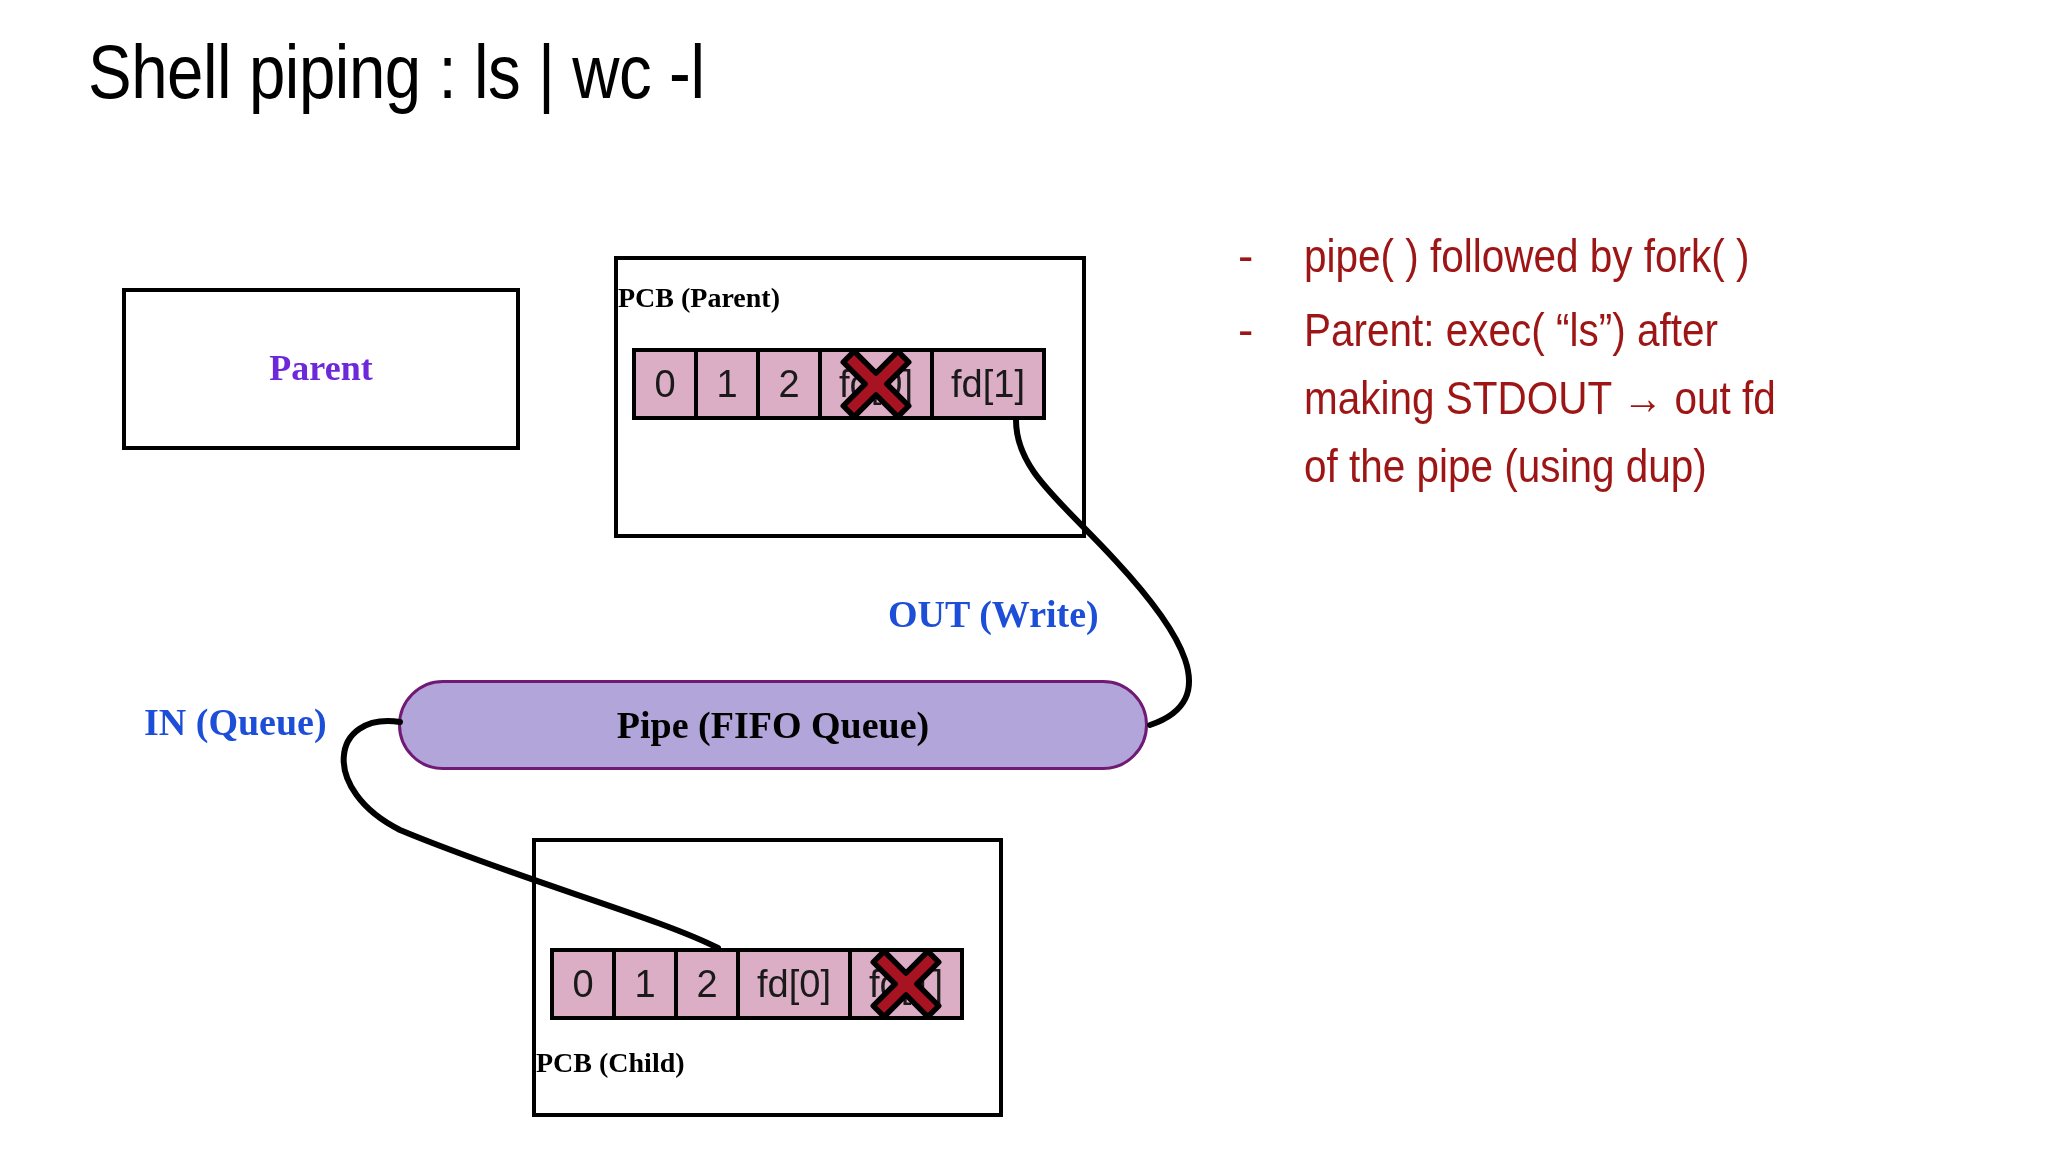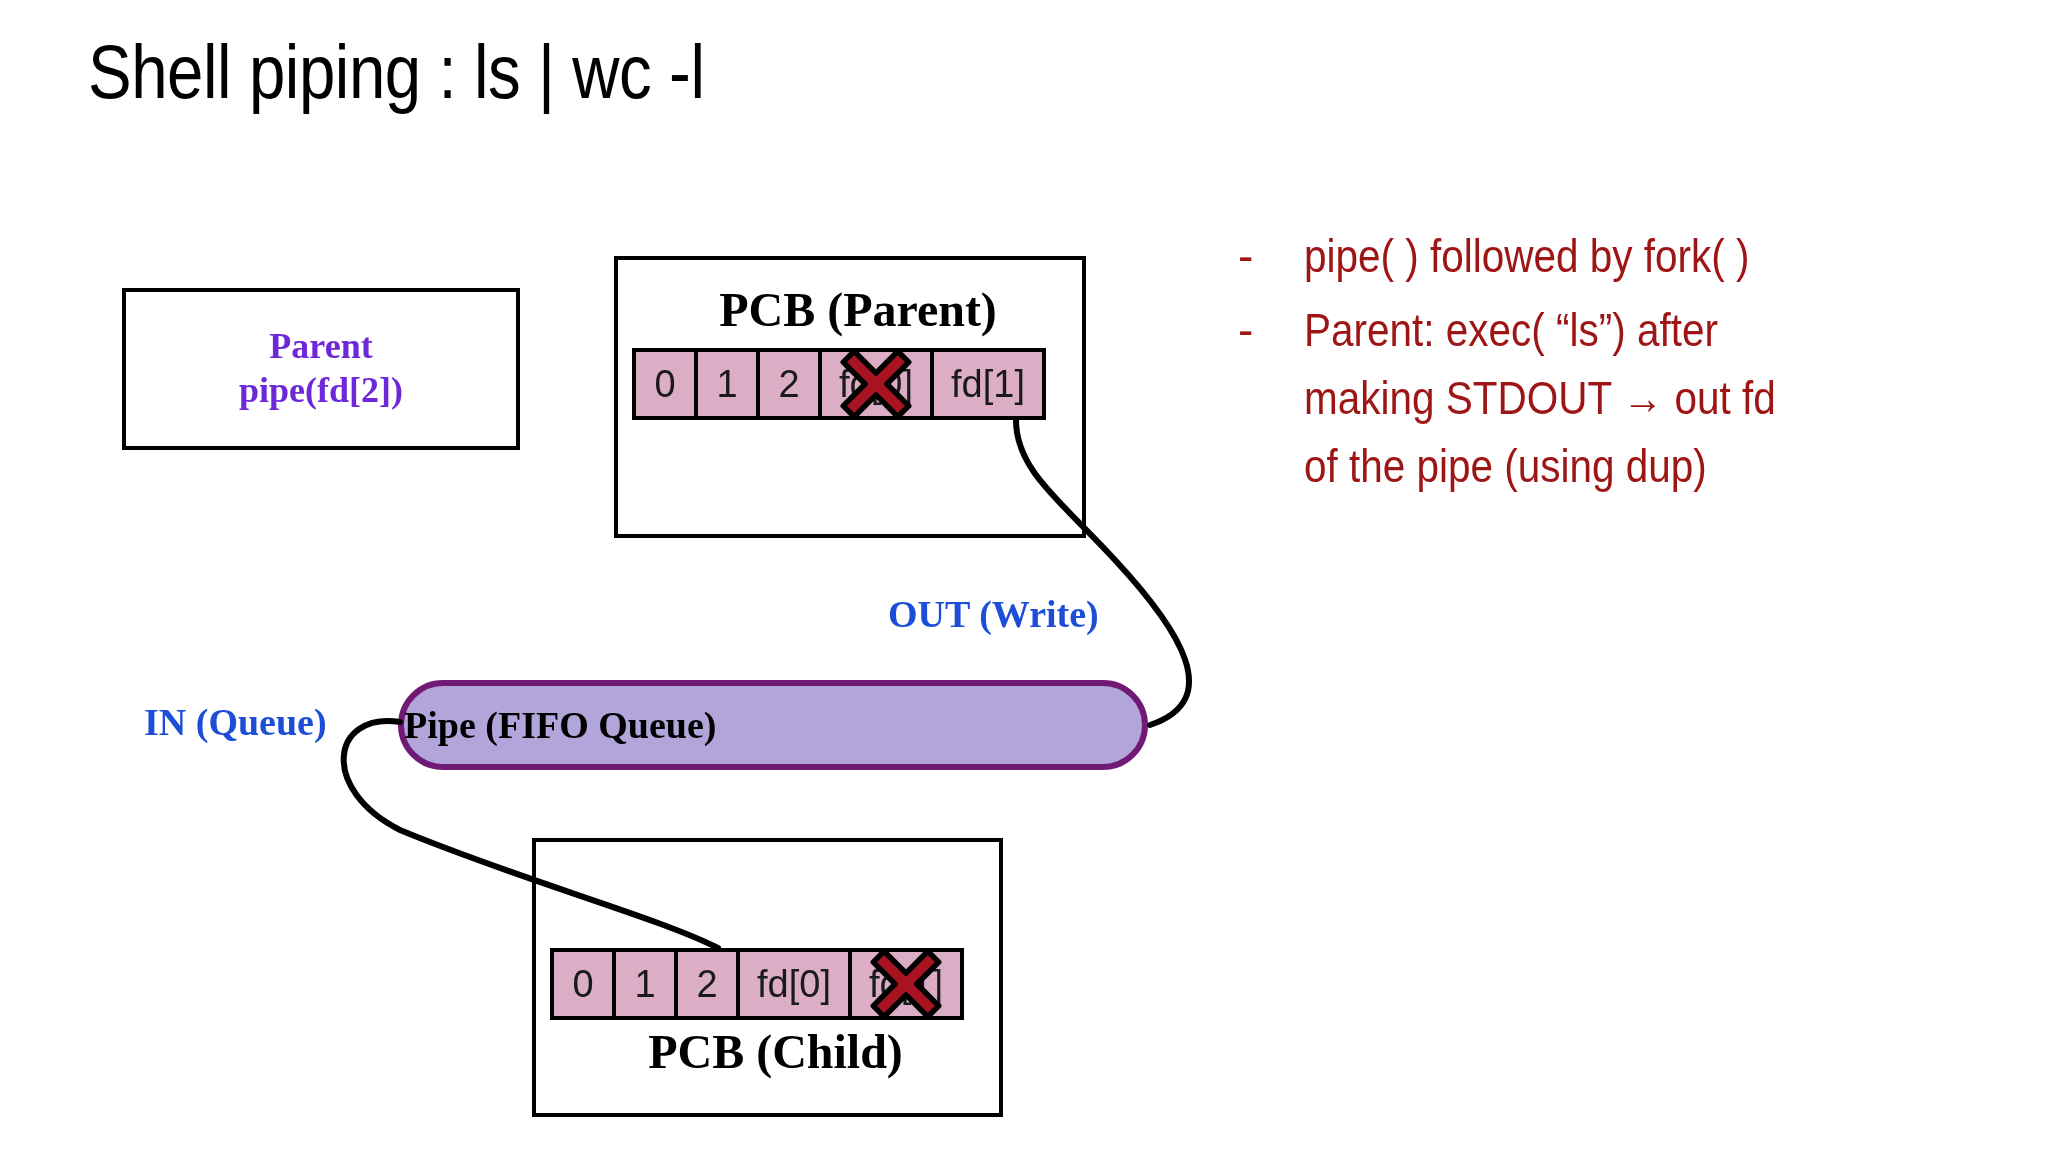--- a/index.html
+++ b/index.html
@@ -53,27 +53,27 @@
     left: 0;
     right: 0;
     top: 50%;
     transform: translateY(-50%);
     font-size: 36px;
   }
 
   
   .pcb-title {
     position: absolute;
-    left: 16px;
+    left: 0;
     right: 0;
     font-family: "Liberation Serif", "DejaVu Serif", serif;
     font-weight: bold;
-    font-size: 48px;
+    font-size: 28px;
     color: #000000;
-    text-align: center;
+    text-align: left;
     white-space: nowrap;
   }
 
   
   .fd-strip {
     position: absolute;
     display: flex;
     box-sizing: border-box;
     border: 4px solid #000000;
     background: #000000;
@@ -102,26 +102,26 @@
     width: 78px;
     height: 78px;
     transform: translate(-50%, -50%);
     pointer-events: none;
   }
 
   
   #pipe-shape {
     position: absolute;
     box-sizing: border-box;
-    border: 6px solid #701a75;
+    border: 3px solid #701a75;
     background: #b2a5d9;
     border-radius: 999px;
     display: flex;
     align-items: center;
-    justify-content: flex-start;
+    justify-content: center;
   }
   #pipe-label {
     font-family: "Liberation Serif", "DejaVu Serif", serif;
     font-weight: bold;
     font-size: 38px;
     color: #000000;
     white-space: nowrap;
   }
 
   
@@ -178,21 +178,20 @@
 </head>
 <body>
 
 <div id="slide">
 
   <div id="slide-title">Shell piping : ls | wc -l</div>
 
   <div class="plain-box" id="parent-box" style="left:122px; top:288px; width:398px; height:162px;">
     <div id="parent-box-text" class="serif-label">
       <div>Parent</div>
-      <div>pipe(fd[2])</div>
     </div>
   </div>
 
   <div class="plain-box" id="pcb-parent-box" style="left:614px; top:256px; width:472px; height:282px;">
     <div class="pcb-title" style="top:22px;">PCB (Parent)</div>
   </div>
 
   <div class="fd-strip" id="fd-strip-parent" style="left:632px; top:348px; height:72px;">
       <div class="fd-cell narrow" style="height: 64px;">
         <span>0</span>

